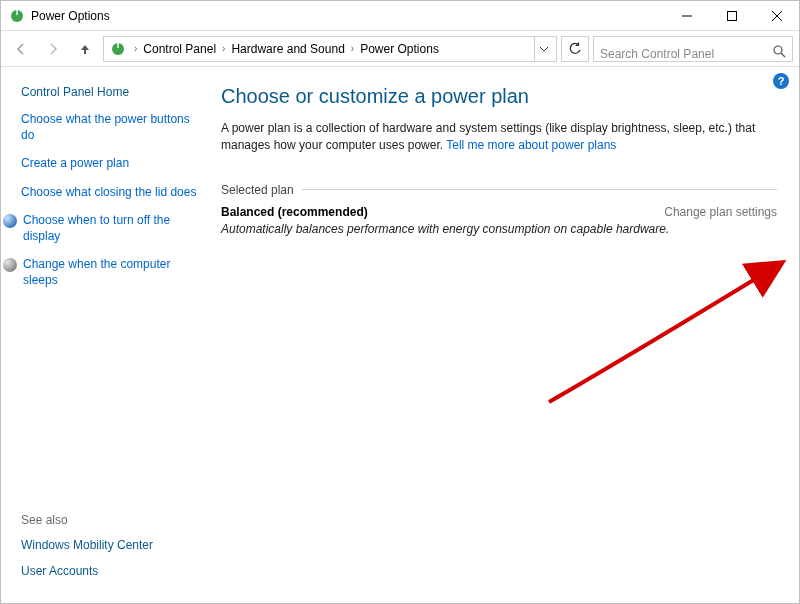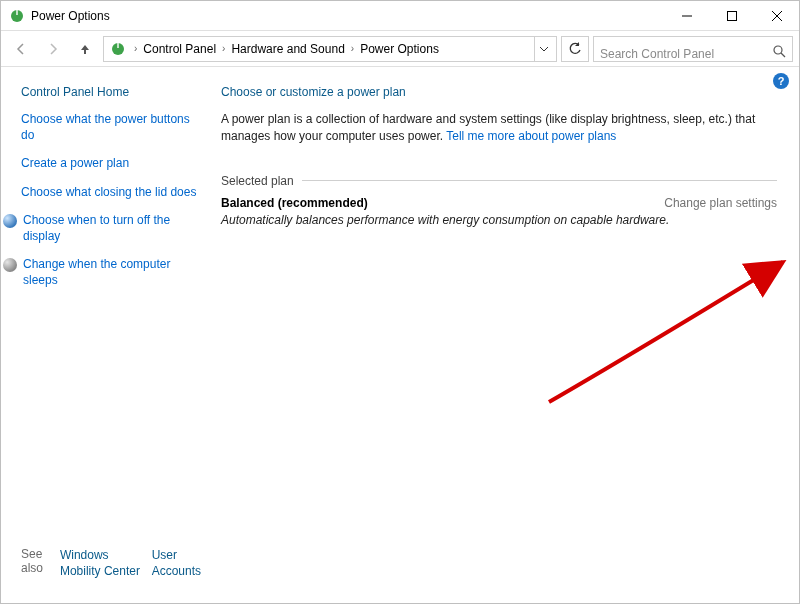--- a/index.html
+++ b/index.html
@@ -122,21 +122,21 @@
     background: radial-gradient(circle at 30% 30%, #cde6ff, #3a7bbd 70%);
     margin-left:-18px;
     margin-top:2px;
   }
   .side-with-icon.gray .bullet {
     background: radial-gradient(circle at 30% 30%, #e6e6e6, #8a8a8a 70%);
   }
   .sidebar-bottom {
     margin-top:auto;
     padding-bottom:14px;
-    display:flex;flex-direction:row;gap:10px;
+    display:flex;flex-direction:column;gap:10px;
   }
   
   .main {
     flex:1;
     padding: 18px 22px 10px 10px;
     position:relative;
   }
   .help-icon {
     position:absolute;
     top:6px; right:10px;
@@ -144,21 +144,21 @@
     border-radius:50%;
     background:#1e73c8;
     color:#fff;
     font-size:11px;
     font-weight:bold;
     display:flex;align-items:center;justify-content:center;
     cursor:pointer;
   }
   .h1 {
     color:#0a5a8a;
-    font-size:12px;
+    font-size:20px;
     margin:0 0 10px 0;
     font-weight:400;
   }
   .para {
     font-size:12px;
     color:#222;
     line-height:1.45;
   }
   .inline-link { color:#0066cc; cursor:pointer;text-align:right; }
   .section {

